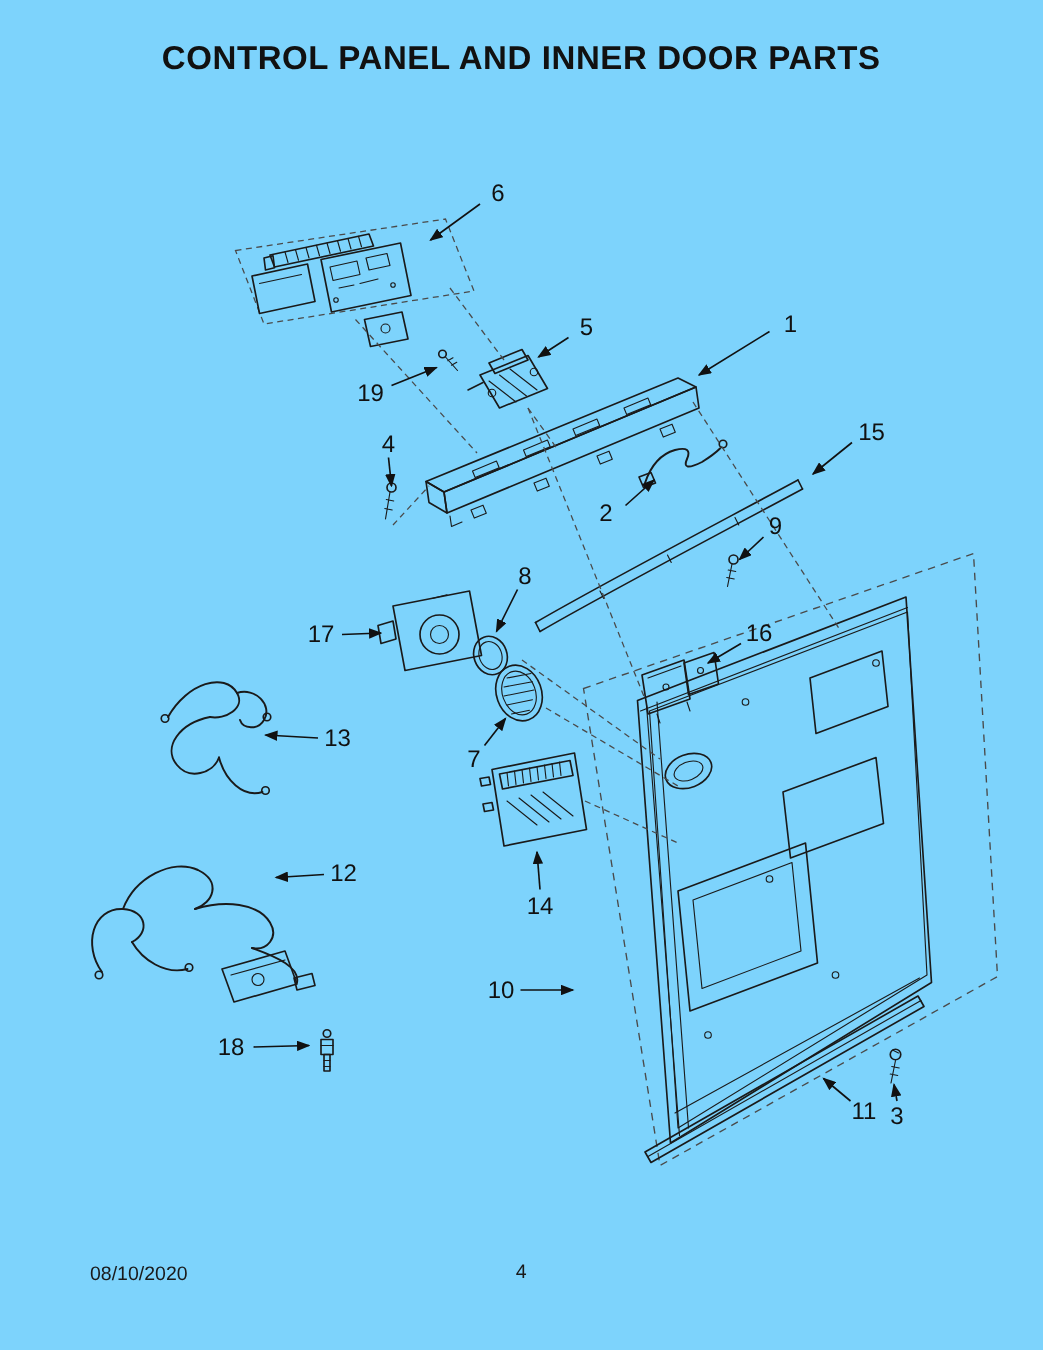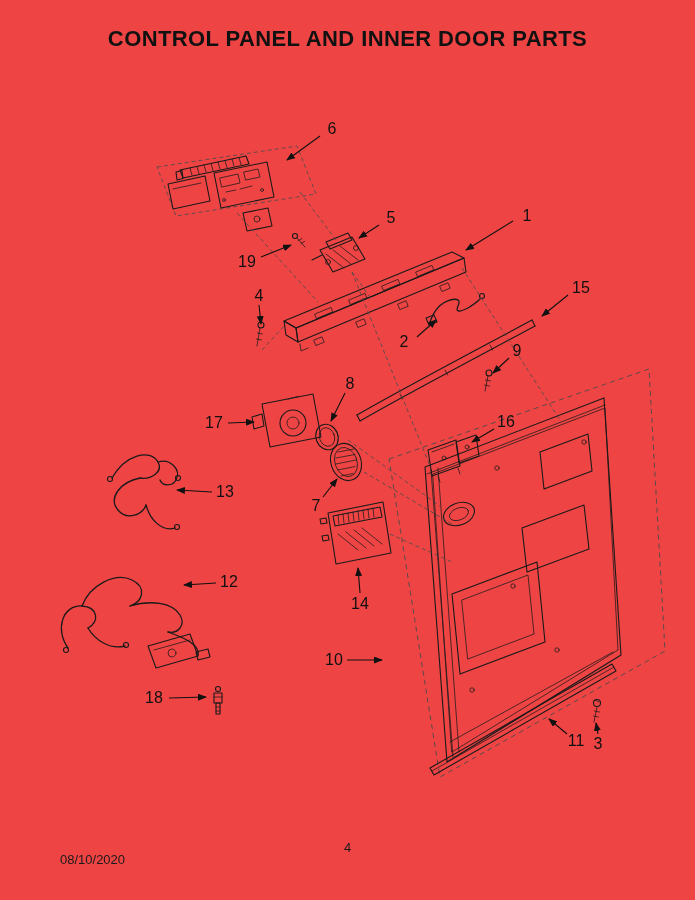--- a/index.html
+++ b/index.html
@@ -1,22 +1,22 @@
 <!DOCTYPE html>
 <html><head>
 <meta charset="utf-8">
 <style>
   html,body{margin:0;padding:0;background:#fff;}
-  .page{position:relative;width:695px;height:900px;background:#ef4444;overflow:hidden;
+  .page{position:relative;width:695px;height:900px;background:#7dd3fc;overflow:hidden;
         font-family:"Liberation Sans",sans-serif;color:#111;}
   .title{position:absolute;top:26px;left:0;width:100%;text-align:center;margin:0;
          font-size:22px;font-weight:bold;letter-spacing:.4px;color:#111;}
   svg.diagram{position:absolute;left:0;top:0;}
   .footer{position:absolute;top:840px;left:0;width:100%;height:20px;font-size:13px;color:#1a1a1a;}
-  .footer .f-date{position:absolute;left:60px;top:12px;}
+  .footer .f-date{position:absolute;left:60px;top:1px;}
   .footer .f-page{position:absolute;left:0;width:100%;text-align:center;top:0;}
   .footer .f-part{position:absolute;right:60px;top:0;}
   .footer .f-part span{margin-left:12px;}
   .footer .f-part span:first-child{margin-left:0;}
   .ln{fill:none;stroke:#1a1a1a;stroke-width:1.1;stroke-linejoin:round;stroke-linecap:round;}
   .thin{fill:none;stroke:#1a1a1a;stroke-width:.75;stroke-linejoin:round;stroke-linecap:round;}
   .wire{fill:none;stroke:#1a1a1a;stroke-width:1.3;stroke-linecap:round;}
   .dash{fill:none;stroke:#4a4a4a;stroke-width:.9;stroke-dasharray:5 4;}
   .dash2{fill:none;stroke:#4a4a4a;stroke-width:.85;stroke-dasharray:4 3;}
   .arrow{stroke:#111;stroke-width:1.1;fill:none;}

